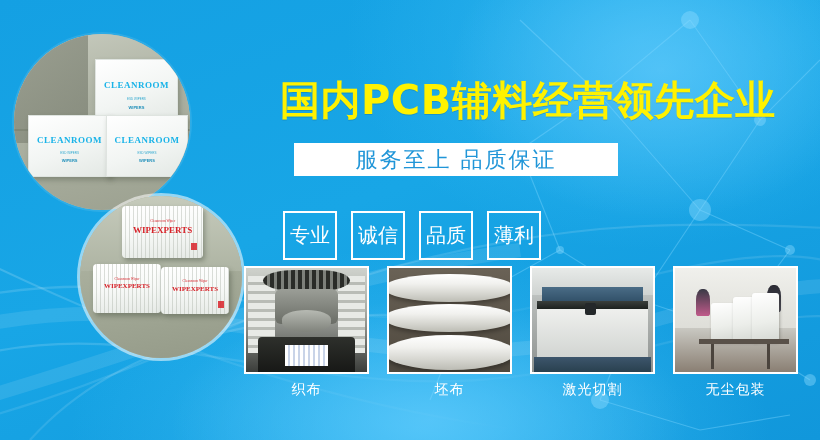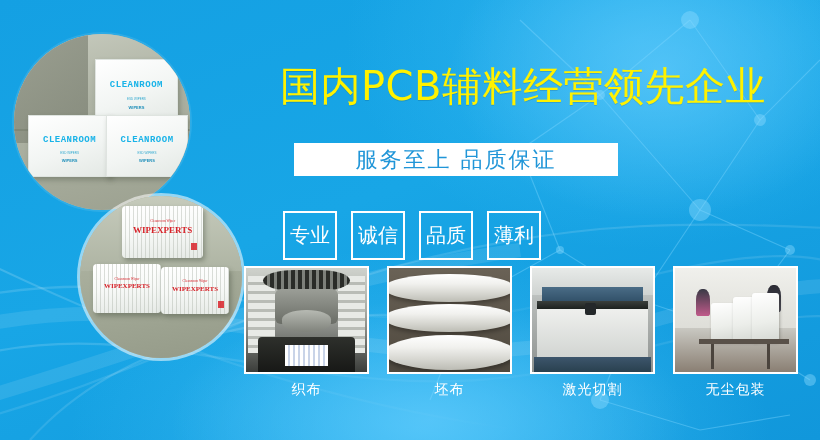--- a/index.html
+++ b/index.html
@@ -31,21 +31,21 @@
   .ph-clean{position:absolute;inset:0;
     background:linear-gradient(165deg,#c9cdc0 0%,#aeb3a4 40%,#9ba08f 100%);}
   .ph-clean .shadowwall{position:absolute;left:0;top:0;width:42%;height:62%;
     background:linear-gradient(120deg,#8b9081,#7d8274);opacity:.75;}
   .ph-clean .floorline{position:absolute;left:0;top:54%;width:100%;height:2px;
     background:rgba(120,126,110,.6);}
   .bag{position:absolute;background:linear-gradient(160deg,#ffffff,#f2f5f3 55%,#e3e8e4);
     border:1px solid #dfe4e0;box-shadow:2px 3px 5px rgba(60,70,55,.33);}
   .bag .brand{position:absolute;left:50%;top:40%;transform:translate(-50%,-50%);
     color:#19b3e8;font-weight:bold;letter-spacing:.5px;white-space:nowrap;
-    font-family:Liberation Mono, monospace;}
+    font-family:Liberation Serif, serif;}
   .bag .sub1{position:absolute;left:50%;top:62%;transform:translate(-50%,-50%);
     color:#2ea8cf;white-space:nowrap;font-size:3px;}
   .bag .sub2{position:absolute;left:50%;top:74%;transform:translate(-50%,-50%);
     color:#1f8fba;font-weight:bold;white-space:nowrap;font-size:4px;}
   .bagA{left:46%;top:14%;width:46%;height:36%;}
   .bagA .brand{font-size:9px;}
   .bagB{left:8%;top:46%;width:46%;height:34%;}
   .bagB .brand{font-size:9px;}
   .bagC{left:52%;top:46%;width:46%;height:34%;}
   .bagC .brand{font-size:9px;}
@@ -71,22 +71,22 @@
     background:#d8232a;opacity:.85;z-index:2;}
   .packTop{left:26%;top:6%;width:50%;height:32%;}
   .packTop .red{font-size:9px;}
   .packL{left:8%;top:42%;width:42%;height:30%;}
   .packL .red{font-size:7px;}
   .packR{left:50%;top:44%;width:42%;height:29%;}
   .packR .red{font-size:7px;}
 
   
   .title{
-    position:absolute;left:280px;top:66px;
-    color:#fff200;font-size:40px;font-weight:normal;letter-spacing:.5px;
+    position:absolute;left:280px;top:80px;
+    color:#fff200;font-size:40px;font-weight:bold;letter-spacing:.5px;
     white-space:nowrap;line-height:1;
     font-family:"DejaVu Sans","Liberation Sans",sans-serif;
     text-shadow:0 1px 0 rgba(0,0,0,.12);
   }
   .subtitle-bar{
     position:absolute;left:294px;top:143px;width:324px;height:33px;
     background:#ffffff;display:flex;align-items:center;justify-content:center;
   }
   .subtitle-bar span{
     color:#2196d8;font-size:22px;letter-spacing:2px;white-space:nowrap;

